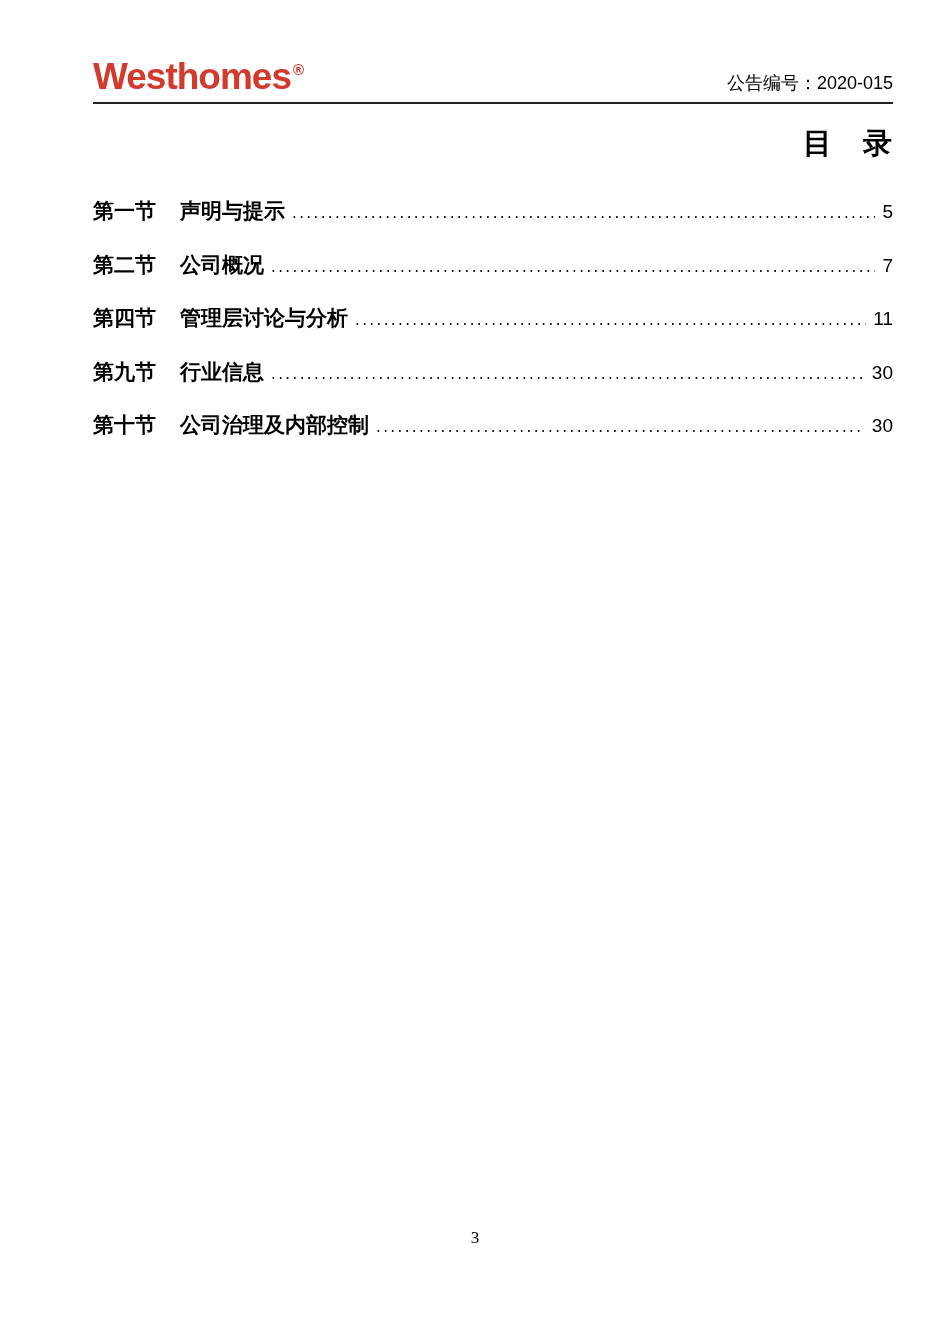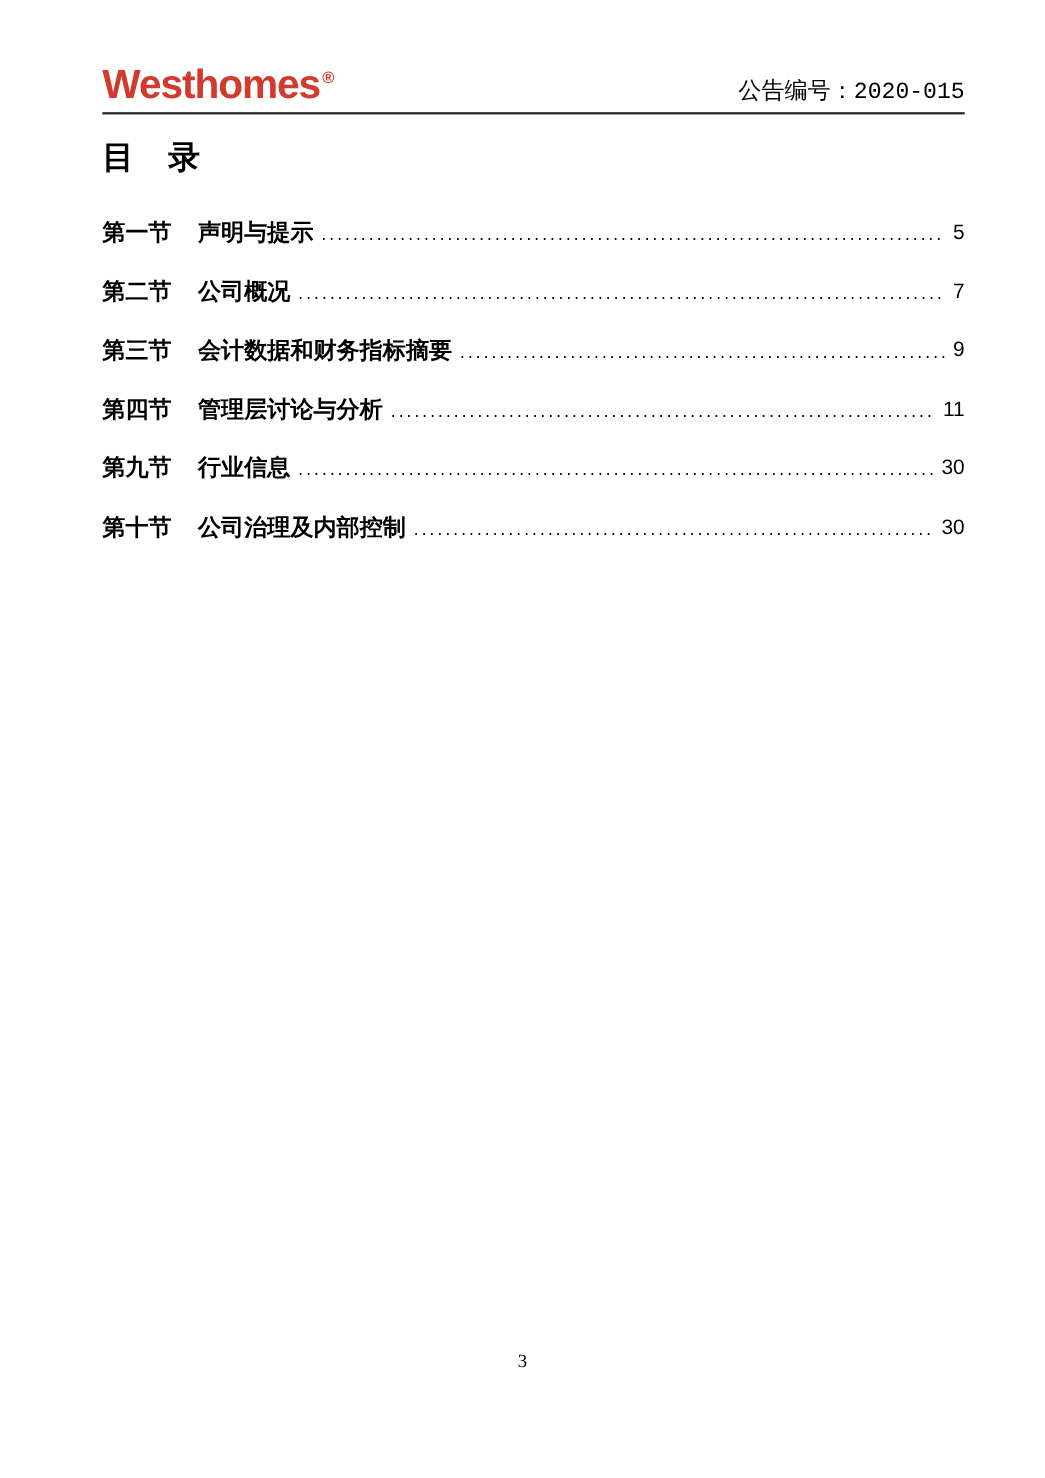--- a/index.html
+++ b/index.html
@@ -9,46 +9,46 @@
   *{margin:0;padding:0;box-sizing:border-box;}
   html,body{background:#ffffff;}
   body{
     width:950px;height:1344px;
     position:relative;overflow:hidden;
     font-family:"DejaVu Sans","Liberation Sans",sans-serif;
     color:#000;
   }
   .page{
     position:absolute;inset:0;
-    padding:0 73px 0 93px;
+    padding:0 57px 0 93px;
   }
   
   .header{
     display:flex;justify-content:space-between;align-items:baseline;
     padding-top:58px;padding-bottom:7px;
     border-bottom:2px solid var(--rule-color);
   }
   .logo{
     font-family:"Liberation Sans","DejaVu Sans",sans-serif;
     font-weight:700;font-size:37px;line-height:1;
     color:var(--logo-red);letter-spacing:-1px;
     white-space:nowrap;
   }
   .logo .reg{
     font-size:15px;font-weight:700;letter-spacing:0;
     vertical-align:14px;margin-left:2px;
   }
   .announcement{
-    font-family:Liberation Mono, monospace;
-    font-size:21px;line-height:1;white-space:nowrap;text-align:right;
+    font-family:Liberation Sans, sans-serif;
+    font-size:18px;line-height:1;white-space:nowrap;text-align:right;
   }
   
   .doc-title{
     margin-top:21px;
-    text-align:left;
+    text-align:right;
     font-size:29px;font-weight:700;
     line-height:36px;
     letter-spacing:1px;
   }
   
   .toc{margin-top:24px;}
   .toc-row{
     position:relative;
     height:53.6px;line-height:53.6px;
     white-space:nowrap;overflow:hidden;
@@ -93,24 +93,20 @@
     <div class="toc-row">
       <span class="sec">第一节</span><span class="ttl">声明与提示</span><span class="dots" aria-hidden="true"></span>
       <span class="pg">5</span>
     </div>
 
     <div class="toc-row">
       <span class="sec">第二节</span><span class="ttl">公司概况</span><span class="dots" aria-hidden="true"></span>
       <span class="pg">7</span>
     </div>
 
-    <div class="toc-row">
-      <span class="sec">第三节</span><span class="ttl">会计数据和财务指标摘要</span><span class="dots" aria-hidden="true"></span>
-      <span class="pg">9</span>
-    </div>
 
     <div class="toc-row">
       <span class="sec">第四节</span><span class="ttl">管理层讨论与分析</span><span class="dots" aria-hidden="true"></span>
       <span class="pg">11</span>
     </div>
 
 
 
 
 

